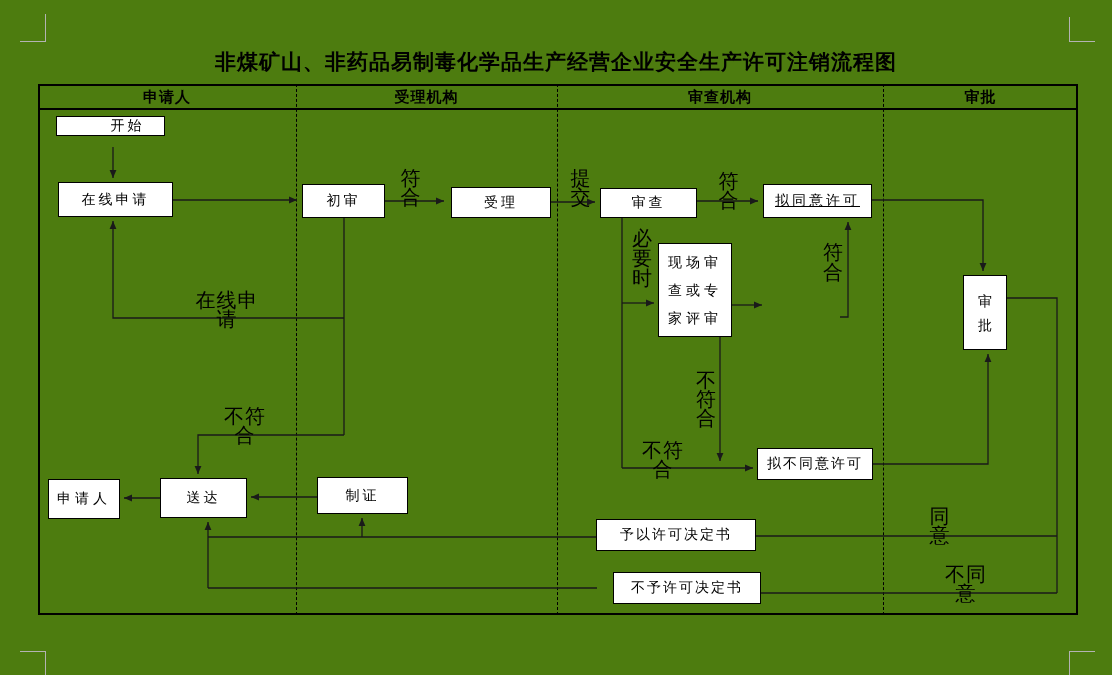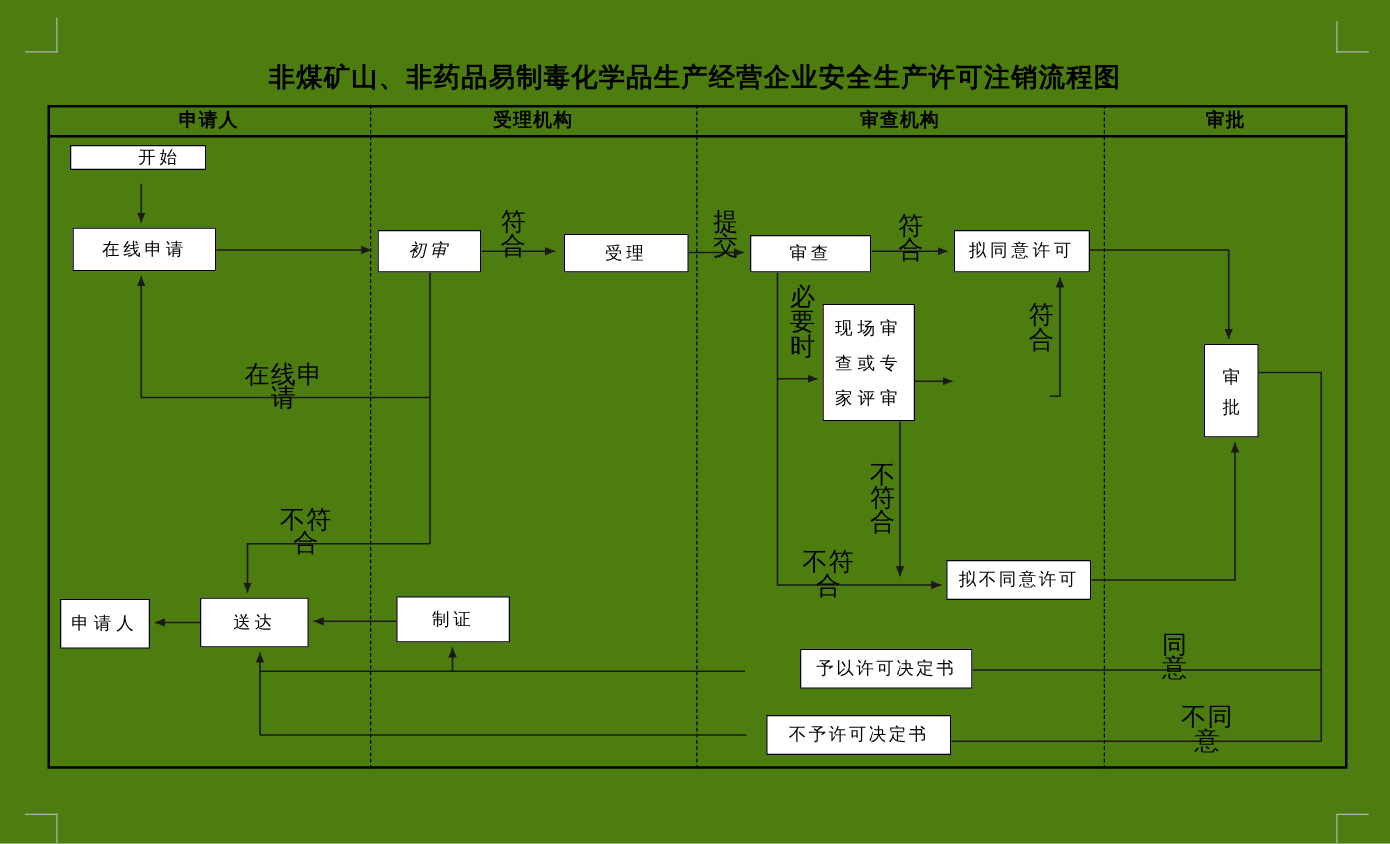--- a/index.html
+++ b/index.html
@@ -98,34 +98,34 @@
       <path d="M362 537 L362 518" marker-end="url(#arw)"></path>
       <path d="M597 588 L208 588"></path>
       <path d="M208 588 L208 522" marker-end="url(#arw)"></path>
       <path d="M160 498 L124 498" marker-end="url(#arw)"></path>
       <path d="M317 497 L251 497" marker-end="url(#arw)"></path>
     </g>
   </svg>
 
   <div class="node" style="left:56px;top:116px;width:109px;height:20px;padding-left:34px;">开始</div>
   <div class="node" style="left:58px;top:182px;width:115px;height:35px;">在线申请</div>
-  <div class="node" style="left:302px;top:184px;width:83px;height:34px;font-style:italic;">初审</div>
+  <div class="node" style="left:302px;top:184px;width:83px;height:34px;">初审</div>
   <div class="node" style="left:451px;top:187px;width:100px;height:31px;">受理</div>
   <div class="node" style="left:600px;top:188px;width:97px;height:30px;">审查</div>
-  <div class="node" style="left:763px;top:184px;width:109px;height:34px;">拟同意许可</div>
+  <div class="node" style="left:763px;top:184px;width:109px;height:34px;text-decoration:underline;">拟同意许可</div>
   <div class="node" style="left:658px;top:243px;width:74px;height:94px;letter-spacing:4px;line-height:28px;">现场审
 查或专
 家评审</div>
   <div class="node" style="left:757px;top:448px;width:116px;height:32px;letter-spacing:2px;">拟不同意许可</div>
   <div class="node v" style="left:963px;top:275px;width:44px;height:75px;line-height:24px;">审
 批</div>
   <div class="node" style="left:48px;top:479px;width:72px;height:40px;letter-spacing:4px;">申请人</div>
   <div class="node" style="left:317px;top:477px;width:91px;height:37px;">制证</div>
   <div class="node" style="left:160px;top:478px;width:87px;height:40px;">送达</div>
-  <div class="node" style="left:596px;top:519px;width:138px;height:32px;letter-spacing:2px;margin-left:44px;">予以许可决定书</div>
+  <div class="node" style="left:596px;top:519px;width:160px;height:32px;letter-spacing:2px;">予以许可决定书</div>
   <div class="node" style="left:597px;top:572px;width:148px;height:32px;letter-spacing:2px;margin-left:16px;">不予许可决定书</div>
 
   <div class="elabel" style="left:393px;top:169px;width:36px;">符合</div>
   <div class="elabel" style="left:563px;top:169px;width:36px;">提交</div>
   <div class="elabel" style="left:711px;top:172px;width:36px;">符合</div>
   <div class="elabel" style="left:632px;top:228px;width:20px;line-height:20px;">必
 要
 时</div>
   <div class="elabel" style="left:823px;top:242px;width:20px;line-height:20px;">符
 合</div>

